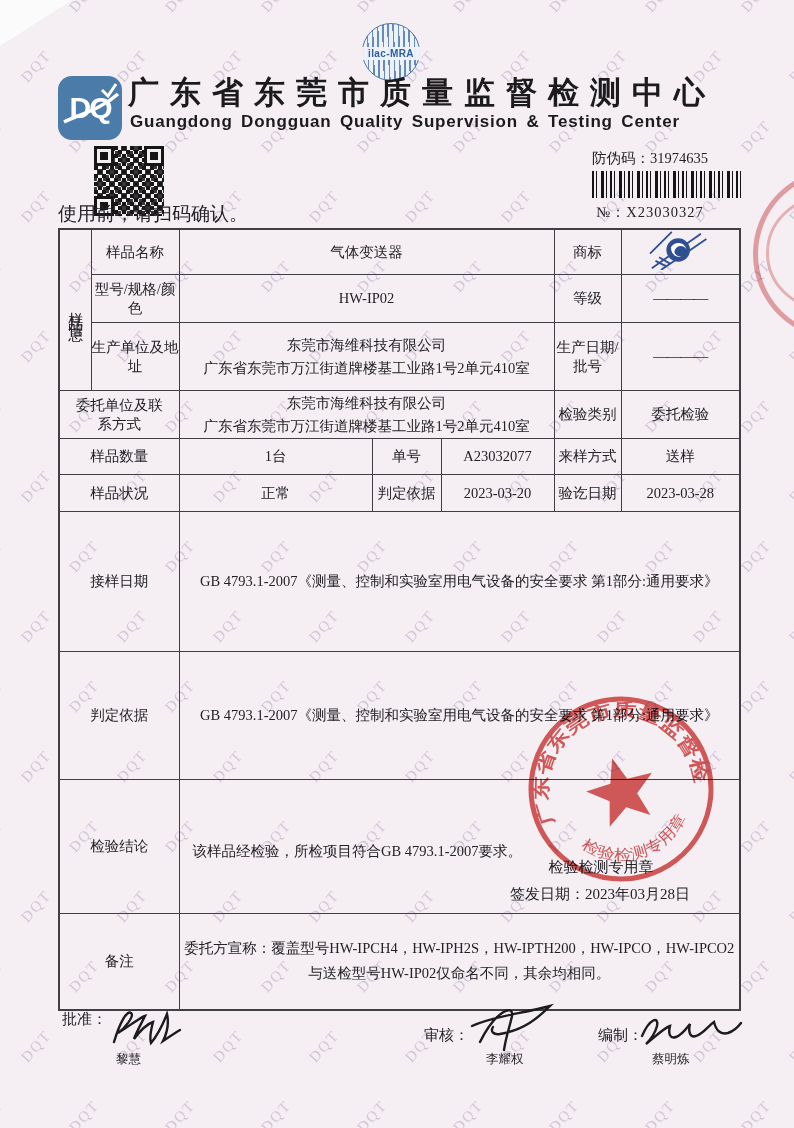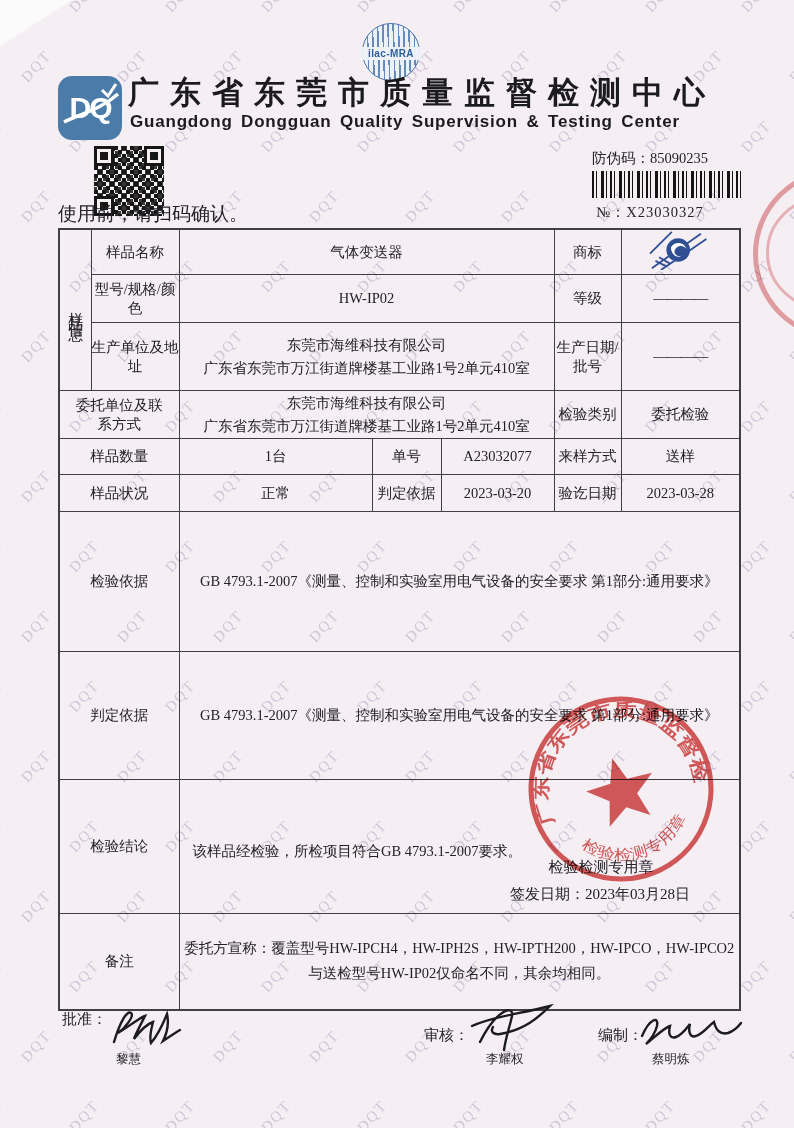--- a/index.html
+++ b/index.html
@@ -285,21 +285,21 @@
         <i></i>
       </div>
     <div class="finder f-tr">
         <i></i>
       </div>
     <div class="finder f-bl">
         <i></i>
       </div>
   </div>
   <div class="abs z1 qr-caption">使用前，请扫码确认。</div>
-  <div class="abs z1 sec-code">防伪码：85090235</div>
+  <div class="abs z1 sec-code">防伪码：31974635</div>
   <div class="abs z1 barcode"></div>
   <div class="abs z1 report-no">№：X23030327</div>
 
   <table class="main">
     <colgroup>
       <col style="width:32px">
         <col style="width:88px">
         <col style="width:193px">
       <col style="width:69px">
         <col style="width:113px">
@@ -360,21 +360,21 @@
     </tr>
     <tr style="height:37px">
       <td colspan="2" class="lbl">样品状况</td>
       <td>正常</td>
       <td class="lbl">判定依据</td>
       <td>2023-03-20</td>
       <td class="lbl">验讫日期</td>
       <td>2023-03-28</td>
     </tr>
     <tr style="height:140px">
-      <td colspan="2" class="lbl">检验依据</td>
+      <td colspan="2" class="lbl">接样日期</td>
       <td colspan="5" class="left">GB 4793.1-2007《测量、控制和实验室用电气设备的安全要求 第1部分:通用要求》</td>
     </tr>
     <tr style="height:128px">
       <td colspan="2" class="lbl">判定依据</td>
       <td colspan="5" class="left">GB 4793.1-2007《测量、控制和实验室用电气设备的安全要求 第1部分:通用要求》</td>
     </tr>
     <tr style="height:134px">
       <td colspan="2" class="lbl">检验结论</td>
       <td colspan="5" class="concl">
         <div class="concl-text">该样品经检验，所检项目符合GB 4793.1-2007要求。</div>

